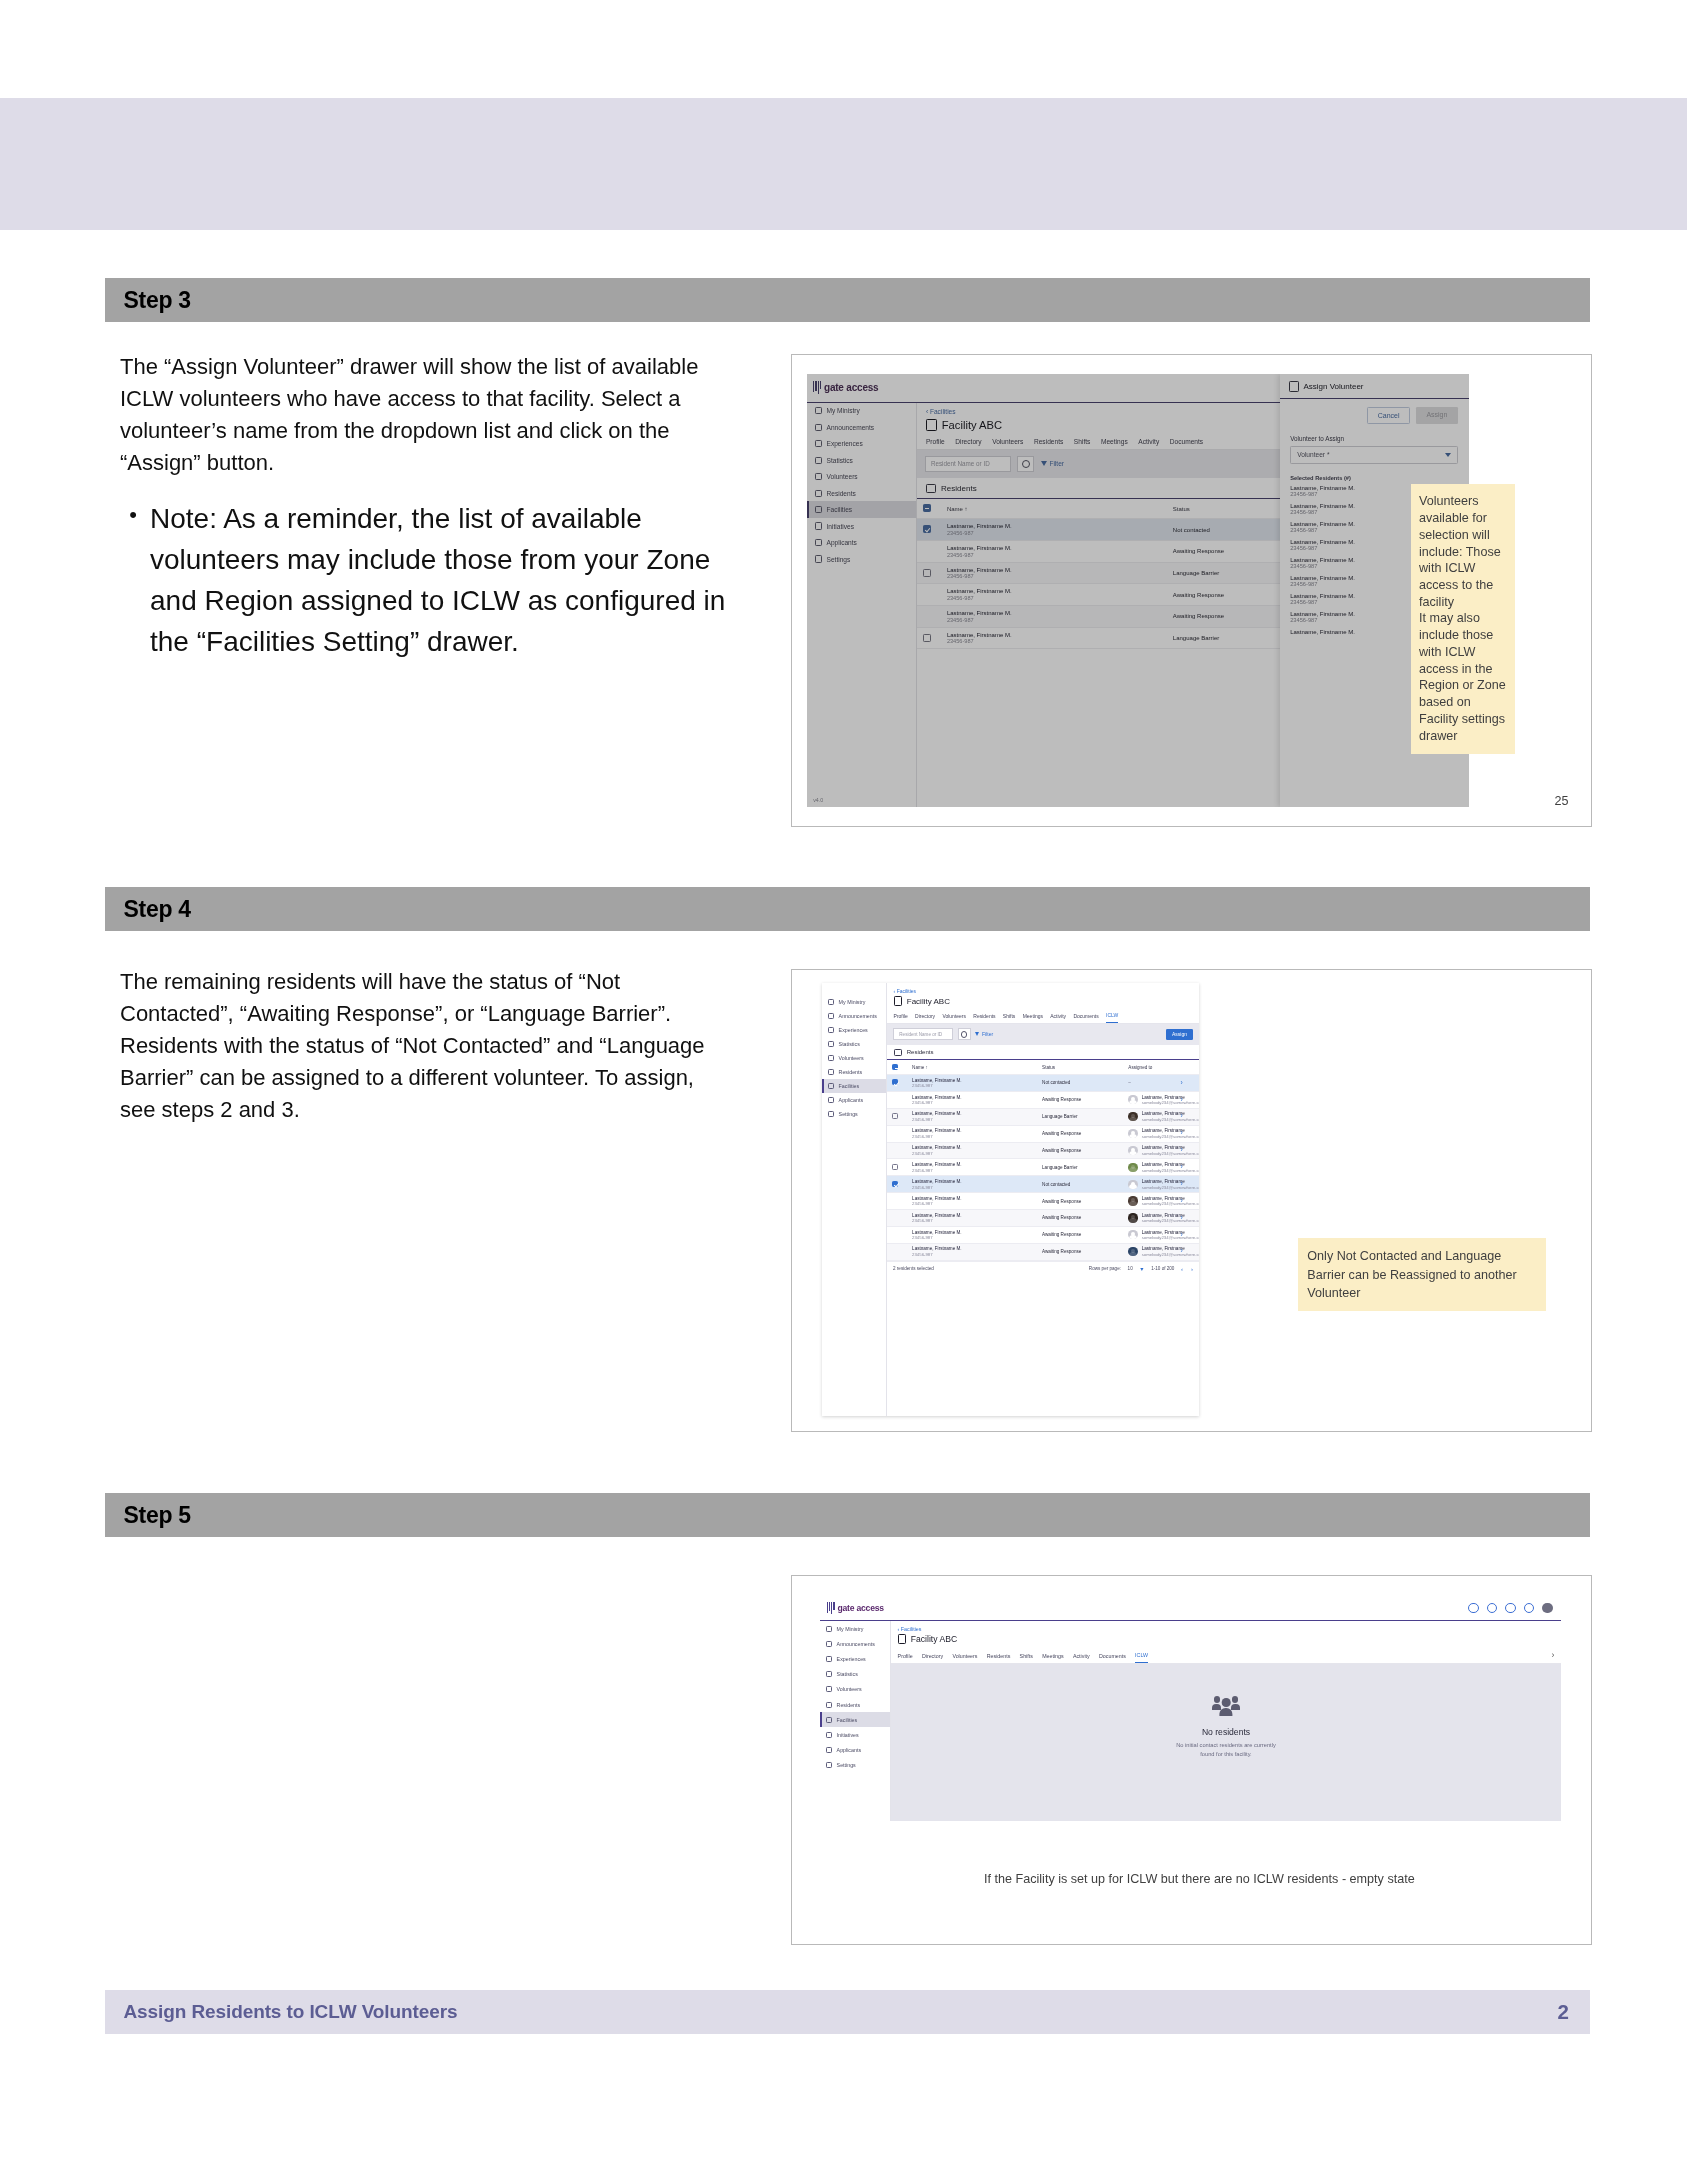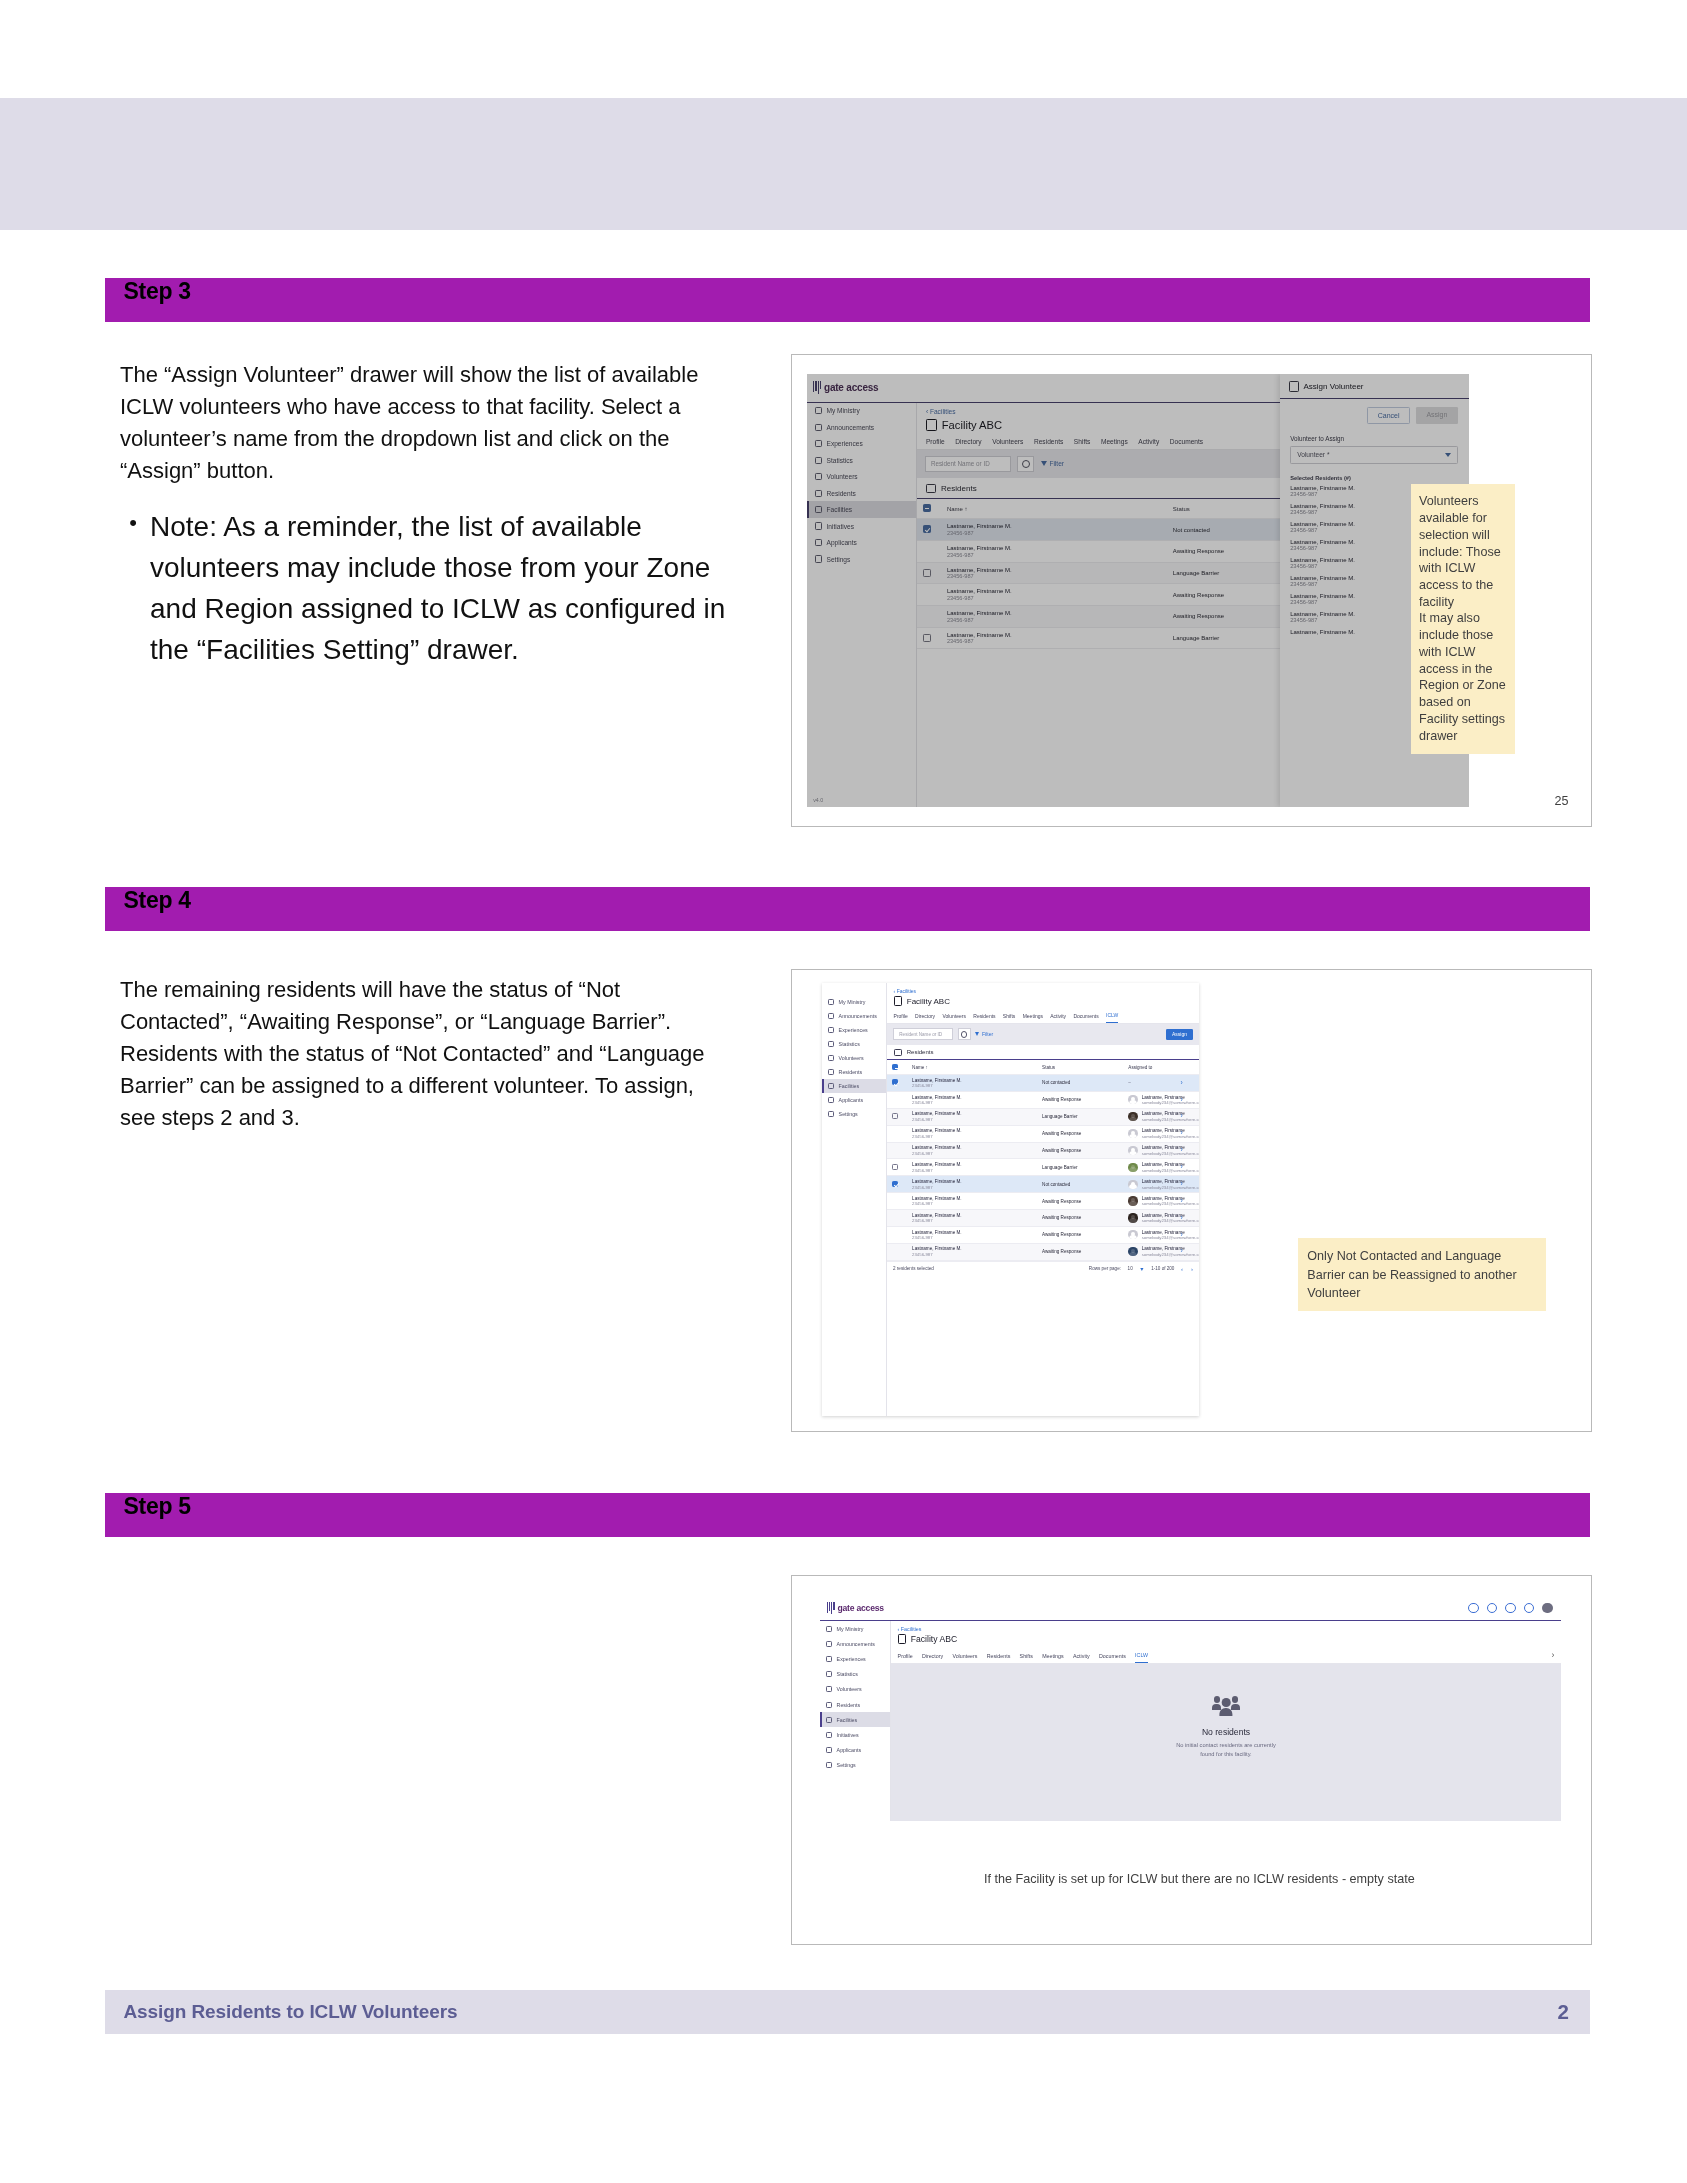--- a/index.html
+++ b/index.html
@@ -27,43 +27,42 @@
     left: 0; top: 0;
     width: 1687px; height: 2183px;
   }
 
   
   .step-bar {
     position: absolute;
     left: 105px;
     width: 1485px;
     height: 44px;
-    background: #a21caf;
+    background: #a3a3a3;
     display: flex;
-    align-items: flex-start;
+    align-items: center;
   }
   .step-bar .step-title {
     margin-left: 18.5px;
     font-size: 23px;
     font-weight: bold;
     color: #000000;
     letter-spacing: -0.3px;
     font-family: "Liberation Sans", sans-serif;
   }
 
   
   .prose {
     position: absolute;
     left: 120px;
     width: 609px;
     font-size: 22px;
     line-height: 1.46;
     color: #111111;
     font-family: "Liberation Sans", sans-serif;
-    margin-top: 8px;
   }
   .prose p { margin: 0 0 17px 0; }
 
   .bullet-row {
     display: flex;
     margin-top: 20px;
   }
   .bullet-dot {
     width: 30px;
     flex: 0 0 30px;

